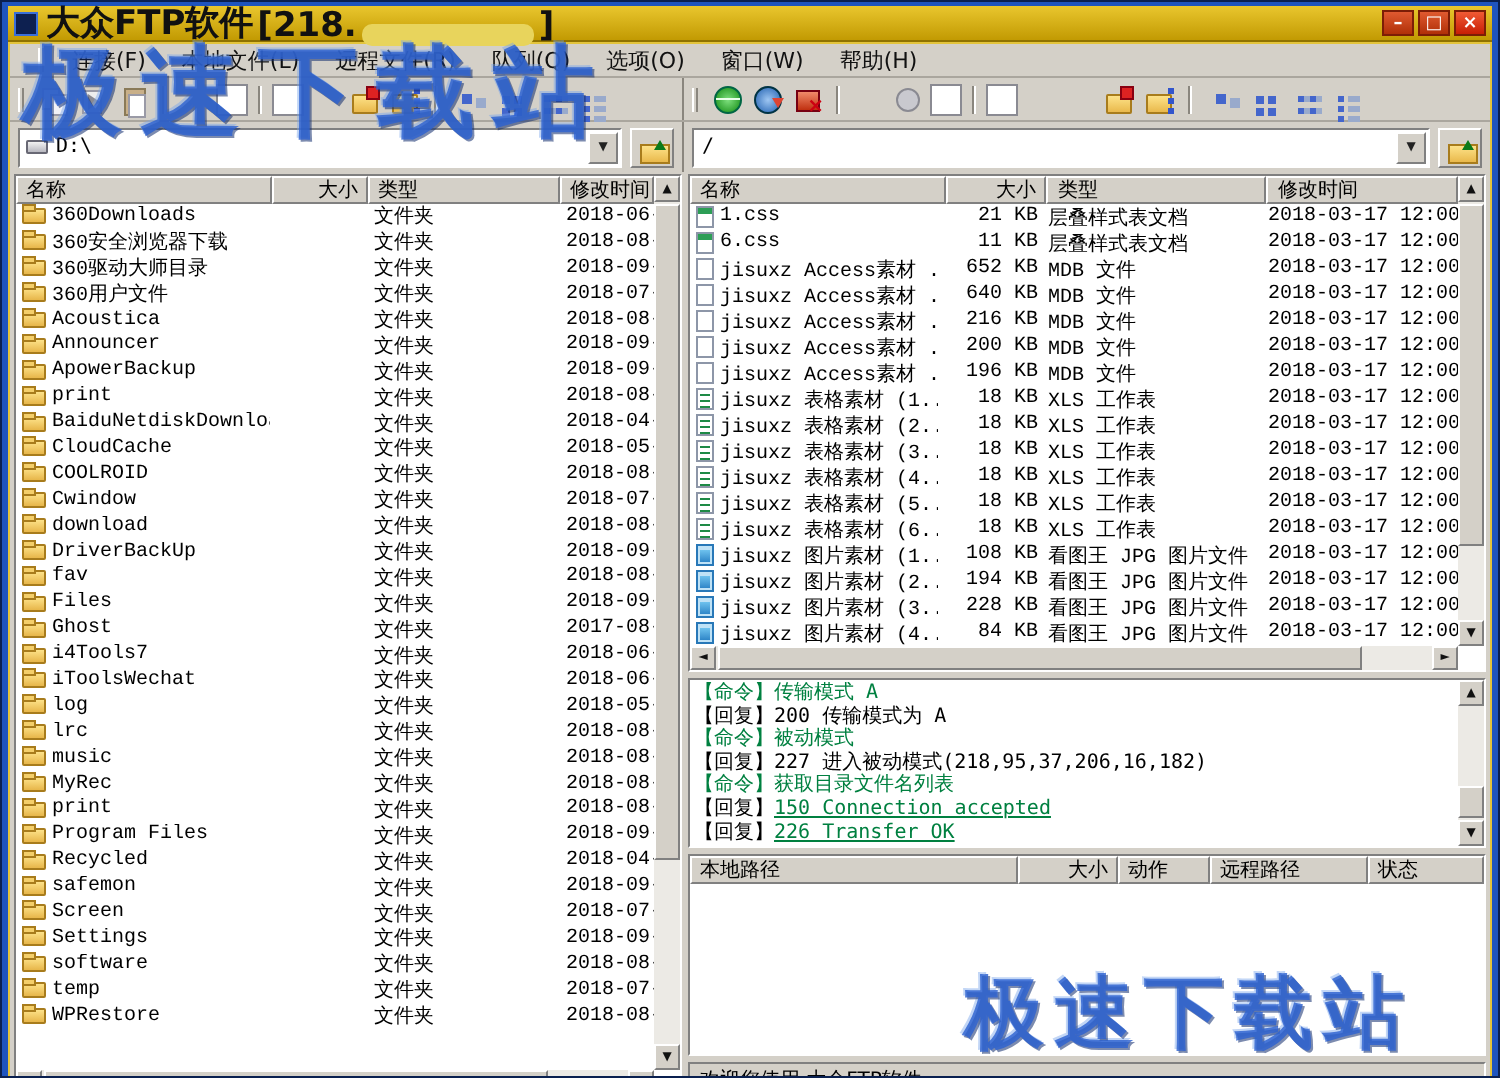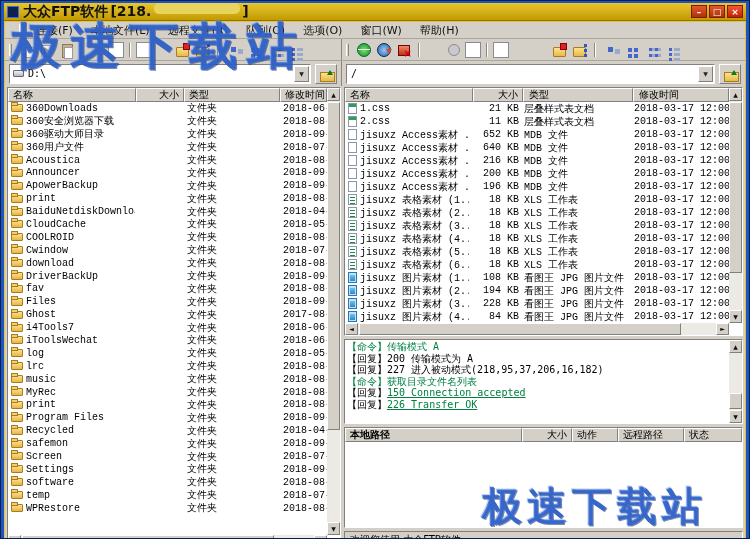--- a/index.html
+++ b/index.html
@@ -7,21 +7,21 @@
   body{font-family:"DejaVu Sans","Liberation Sans",sans-serif;}
 
   .window{position:relative;width:750px;height:539px;background:#1e54be;border:1px solid #0a2050;
           padding:2px 3px 5px 3px;overflow:hidden;}
   .inner{height:100%;display:flex;flex-direction:column;border:1px solid #e3c43c;background:#d4d0c8;}
 
   
   .titlebar{height:18px;flex:none;background:linear-gradient(#e9c62e,#c29a02);display:flex;align-items:center;
             padding:0 3px;border-bottom:1px solid #8f7200;}
   .app-icon{width:12px;height:12px;flex:none;background:#0d2050;border:1px solid #3a6fd8;margin-right:4px;}
-  .title-text{font-size:14px;font-weight:bold;color:#111;white-space:nowrap;display:flex;align-items:flex-start;flex:1;}
+  .title-text{font-size:17px;font-weight:bold;color:#111;white-space:nowrap;display:flex;align-items:flex-end;flex:1;}
   .title-text span{margin-right:2px;}
   .censor{display:inline-block;width:86px;height:11px;background:#e8d45c;border-radius:5px;margin:0 1px;}
   .winbtn{width:16px;height:13px;flex:none;margin-left:2px;display:flex;align-items:center;justify-content:center;
           font-size:9px;font-weight:bold;color:#fff;border:1px solid #7c1d06;background:linear-gradient(#e05a30,#b03008);}
   .winbtn.close{background:linear-gradient(#f05a34,#c81e04);}
 
   
   .menubar{height:17px;flex:none;display:flex;align-items:center;border-bottom:1px solid #aaa69e;padding-left:12px;}
   .grip{width:3px;height:12px;flex:none;border-left:1px solid #fff;border-right:1px solid #8a867e;margin:0 5px 0 2px;}
   .menu-item{font-size:11px;color:#111;padding:1px 9px;white-space:nowrap;}
@@ -133,21 +133,21 @@
   .logbox{position:relative;height:85px;flex:none;background:#fff;border:1px solid;border-color:#808080 #fff #fff #808080;margin-bottom:3px;overflow:hidden;}
   .loglines{position:absolute;left:2px;top:1px;right:15px;bottom:1px;overflow:hidden;
             font-family:"DejaVu Sans Mono","Liberation Mono",monospace;font-size:10px;line-height:11.6px;white-space:nowrap;}
   .logline.cmd{color:#008040;}
   .logline.reply{color:#000;}
   .logline.reply-ok .loglabel{color:#000;}
   .logline.reply-ok .logtext{color:#008040;text-decoration:underline;}
 
   
   .queuebox{flex:1;background:#fff;border:1px solid;border-color:#808080 #fff #fff #808080;display:flex;flex-direction:column;min-height:0;overflow:hidden;}
-  .w-q0{width:177px;font-weight:bold;} .w-q1{width:50px;justify-content:flex-end;} .w-q2{width:46px;} .w-q3{flex:1;text-align:center;} .w-q4{width:58px;}
+  .w-q0{width:164px;} .w-q1{width:50px;justify-content:flex-end;} .w-q2{width:46px;} .w-q3{flex:1;text-align:center;} .w-q4{width:58px;}
 
   
   .statusbar{height:17px;flex:none;margin-top:3px;background:#d4d0c8;border:1px solid;border-color:#808080 #fff #fff #808080;
              display:flex;align-items:center;font-size:10px;padding:0 5px;color:#000;}
 
   
   .watermark{position:absolute;z-index:40;font-weight:bold;color:rgba(45,98,208,0.82);white-space:nowrap;
              text-shadow:1px 1px 0 rgba(16,44,110,0.55),-1px -1px 0 rgba(120,165,235,0.45);pointer-events:none;
              font-family:"DejaVu Sans","Liberation Sans",sans-serif;}
   .wm-top{left:10px;top:12px;font-size:50px;letter-spacing:9px;}
@@ -517,21 +517,21 @@
             <div class="rows" id="remote-rows">
                 <div class="rrow">
                   <span class="fic fi-page fi-css"></span>
                   <span class="cell w-rname">1.css</span>
                   <span class="cell w-rsize">21 KB</span>
                   <span class="cell w-rtype">层叠样式表文档</span>
                   <span class="cell w-rmod">2018-03-17 12:00</span>
                 </div>
                 <div class="rrow">
                   <span class="fic fi-page fi-css"></span>
-                  <span class="cell w-rname">2.css</span>
+                  <span class="cell w-rname">6.css</span>
                   <span class="cell w-rsize">11 KB</span>
                   <span class="cell w-rtype">层叠样式表文档</span>
                   <span class="cell w-rmod">2018-03-17 12:00</span>
                 </div>
                 <div class="rrow">
                   <span class="fic fi-page fi-mdb"></span>
                   <span class="cell w-rname">jisuxz Access素材 ...</span>
                   <span class="cell w-rsize">652 KB</span>
                   <span class="cell w-rtype">MDB 文件</span>
                   <span class="cell w-rmod">2018-03-17 12:00</span>
@@ -649,20 +649,21 @@
               <div class="sb-thumb" style="left:1px;width:90%;"></div>
             </div>
             <span class="sb-btn">►</span>
           </div>
         </div>
 
         <div class="logbox">
           <div class="loglines" id="log-lines">
               <div class="logline cmd"><span class="loglabel">【命令】</span><span class="logtext">传输模式 A</span></div>
               <div class="logline reply"><span class="loglabel">【回复】</span><span class="logtext">200 传输模式为 A</span></div>
+              <div class="logline cmd"><span class="loglabel">【命令】</span><span class="logtext">被动模式</span></div>
               <div class="logline reply"><span class="loglabel">【回复】</span><span class="logtext">227 进入被动模式(218,95,37,206,16,182)</span></div>
               <div class="logline cmd"><span class="loglabel">【命令】</span><span class="logtext">获取目录文件名列表</span></div>
               <div class="logline reply-ok"><span class="loglabel">【回复】</span><span class="logtext">150 Connection accepted</span></div>
               <div class="logline reply-ok"><span class="loglabel">【回复】</span><span class="logtext">226 Transfer OK</span></div>
             </div>
           <div class="vscroll" style="bottom:0;">
             <span class="sb-btn">▲</span>
             <div class="sb-track">
               <div class="sb-thumb" style="bottom:1px;height:16px;"></div>
             </div>

